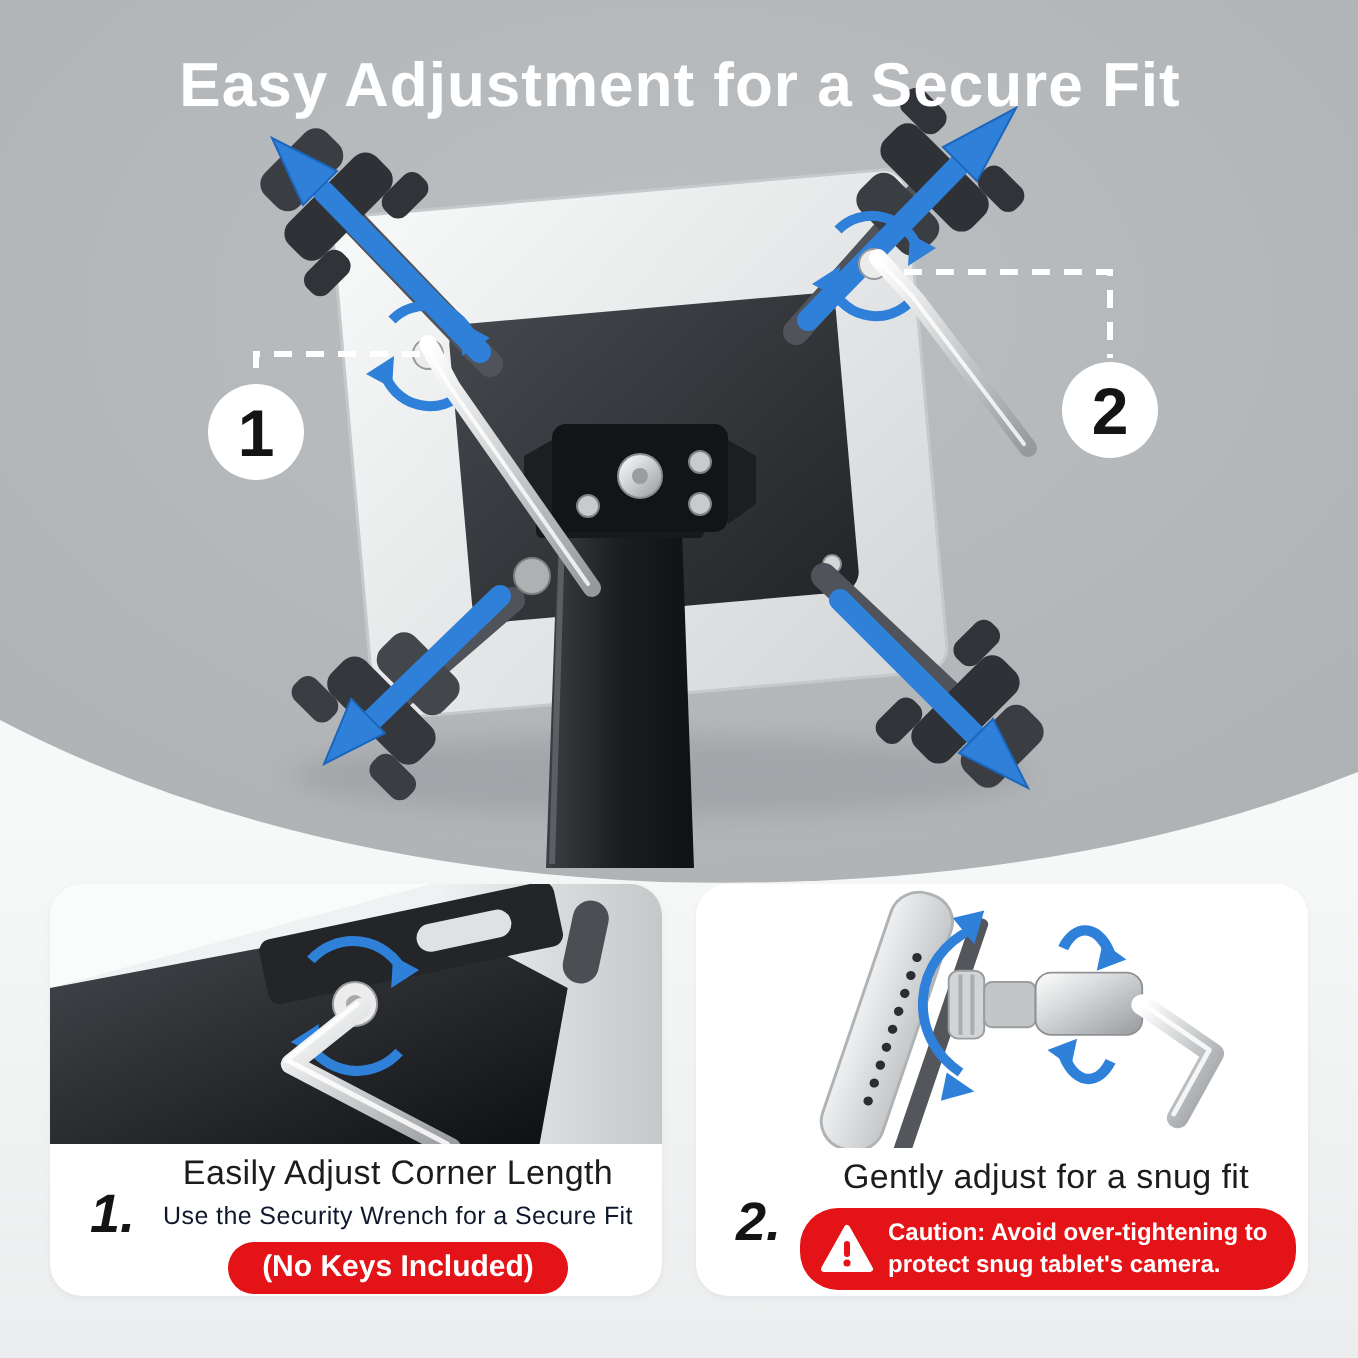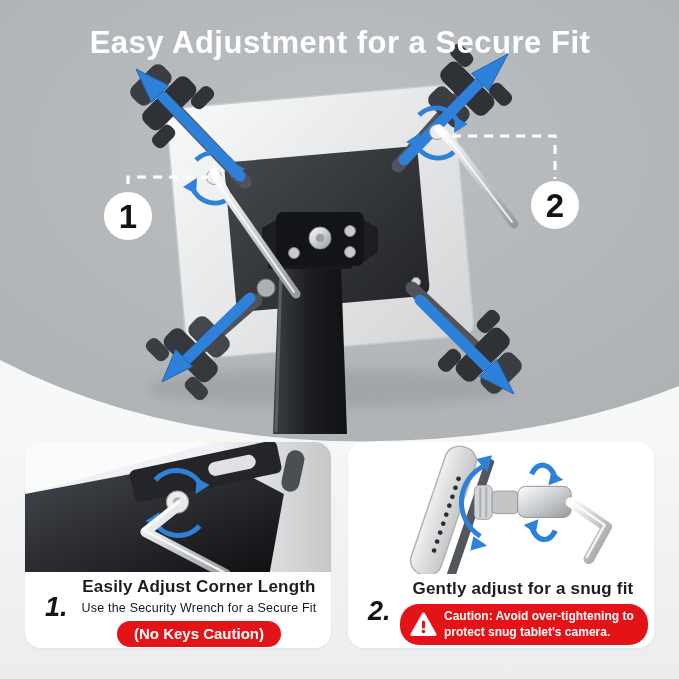--- a/index.html
+++ b/index.html
@@ -12,21 +12,21 @@
   .hero svg{display:block;}
   .cards{position:absolute;top:442px;left:25px;right:25px;height:206px;display:flex;gap:17px;z-index:2;}
   .card{flex:1;background:#ffffff;border-radius:16px;position:relative;overflow:hidden;box-shadow:0 1px 3px rgba(0,0,0,.05);}
   .card-photo{width:100%;height:130px;overflow:hidden;}
   .card-photo svg,.card-illus svg{display:block;width:100%;height:100%;}
   .card-illus{width:100%;height:132px;overflow:hidden;}
   .step-num{position:absolute;left:20px;font-style:italic;font-weight:bold;font-size:27px;color:#141414;}
   .card.left .step-num{top:150px;}
   .card.right .step-num{top:154px;}
   .card-text{padding-left:42px;text-align:center;}
-  .step-heading{font-weight:bold;font-size:17px;color:#1c1c1e;margin-top:5px;letter-spacing:.2px;}
+  .step-heading{font-weight:normal;font-size:17px;color:#1c1c1e;margin-top:5px;letter-spacing:.2px;}
   .step-sub{font-size:12.5px;color:#0f172a;margin-top:4px;letter-spacing:.2px;}
   .pill{display:inline-block;margin-top:6px;background:#e41317;color:#ffffff;font-weight:bold;font-size:15px;padding:4px 17px 5px 17px;border-radius:15px;}
   .caution{margin:5px 6px 0 52px;background:#e41317;border-radius:19px;display:flex;align-items:center;gap:7px;padding:5px 10px;color:#ffffff;font-weight:bold;font-size:12px;line-height:1.3;text-align:left;}
   .caution .wicon{flex:0 0 auto;display:flex;}
 </style>
 </head>
 <body>
 
 <div class="page">
 
@@ -213,21 +213,21 @@
           <g fill="none" stroke-linecap="round" stroke-linejoin="round">
             <polyline points="155,62 120,90 200,132" stroke="url(#chromeG)" stroke-width="10"></polyline>
             <polyline points="153,60 118,88 198,130" stroke="#ffffff" stroke-width="2.5" opacity=".85"></polyline>
           </g>
         </svg>
       </div>
       <div class="step-num">1.</div>
       <div class="card-text">
         <div class="step-heading">Easily Adjust Corner Length</div>
         <div class="step-sub">Use the Security Wrench for a Secure Fit</div>
-        <div class="pill">(No Keys Caution)</div>
+        <div class="pill">(No Keys Included)</div>
       </div>
     </div>
 
     <div class="card right">
       <div class="card-illus">
         <svg viewBox="0 0 310 140" xmlns="http://www.w3.org/2000/svg" preserveAspectRatio="none">
           <rect width="310" height="140" fill="#ffffff"></rect>
           <g transform="translate(97,72) rotate(18)">
             <rect x="-16" y="-70" width="32" height="142" rx="15" fill="url(#sil)" stroke="#b0b3b5" stroke-width="1.5"></rect>
             <g fill="#2b2d30">

